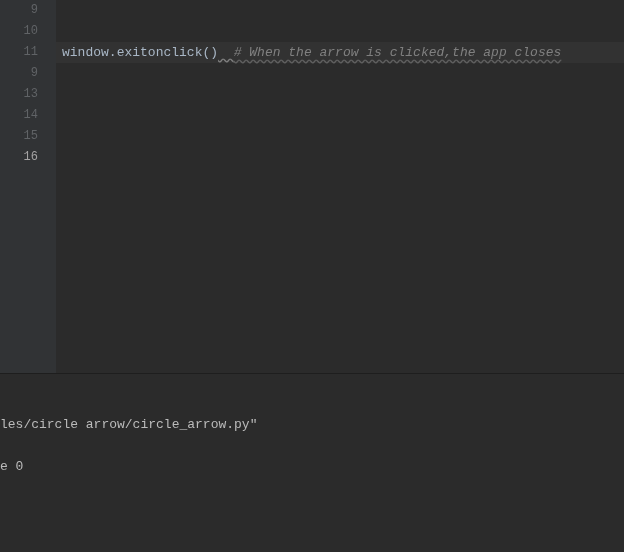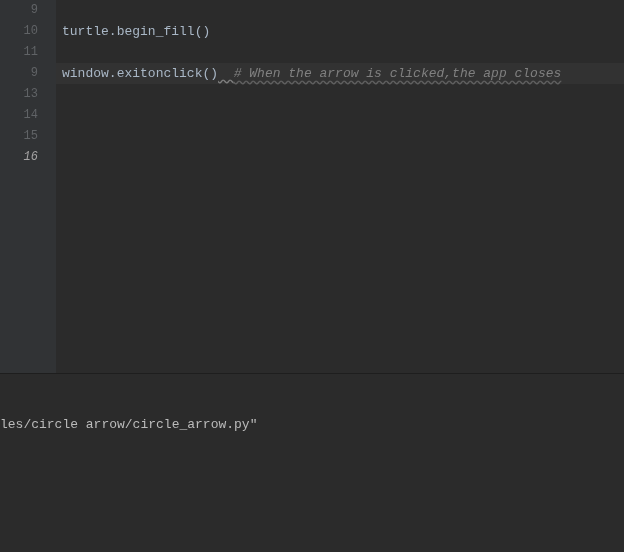--- a/index.html
+++ b/index.html
@@ -90,27 +90,27 @@
 
 <div class="editor-area">
   <div class="gutter" id="gutter">
       <div class="line-number">9</div>
       <div class="line-number">10</div>
       <div class="line-number">11</div>
       <div class="line-number">9</div>
       <div class="line-number">13</div>
       <div class="line-number">14</div>
       <div class="line-number">15</div>
-      <div class="line-number" style="color: rgb(164, 163, 163); font-style: italic;">16</div>
+      <div class="line-number" style="color: rgb(164, 163, 163);">16</div>
     </div>
   <div class="code-area" id="code">
       <div class="code-line"></div>
-      <div class="code-line"><span class="obj">turtle</span><span class="dot">.</span><span class="method">begin_fill</span><span class="paren">()</span></div>
       <div class="code-line"></div>
       <div class="code-line highlighted"><span class="obj">window</span><span class="dot">.</span><span class="method">exitonclick</span><span class="paren">()</span><span class="squiggle">  </span><span class="comment-underline"># When the arrow is clicked,the app closes</span></div>
     </div>
 </div>
 
 <div class="terminal-area">
   <div class="terminal-spacer"></div>
   <div class="terminal-line">les/circle arrow/circle_arrow.py"</div>
   <div class="terminal-line"></div>
+  <div class="terminal-line">e 0</div>
 </div>
 
 </body></html>

